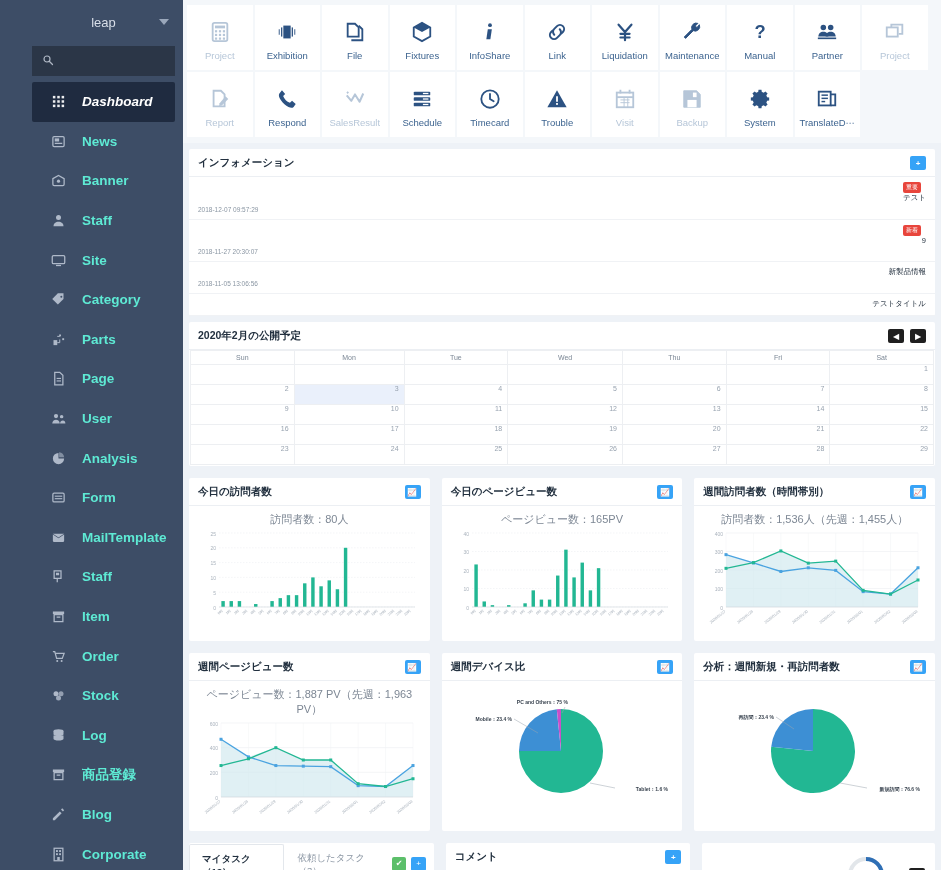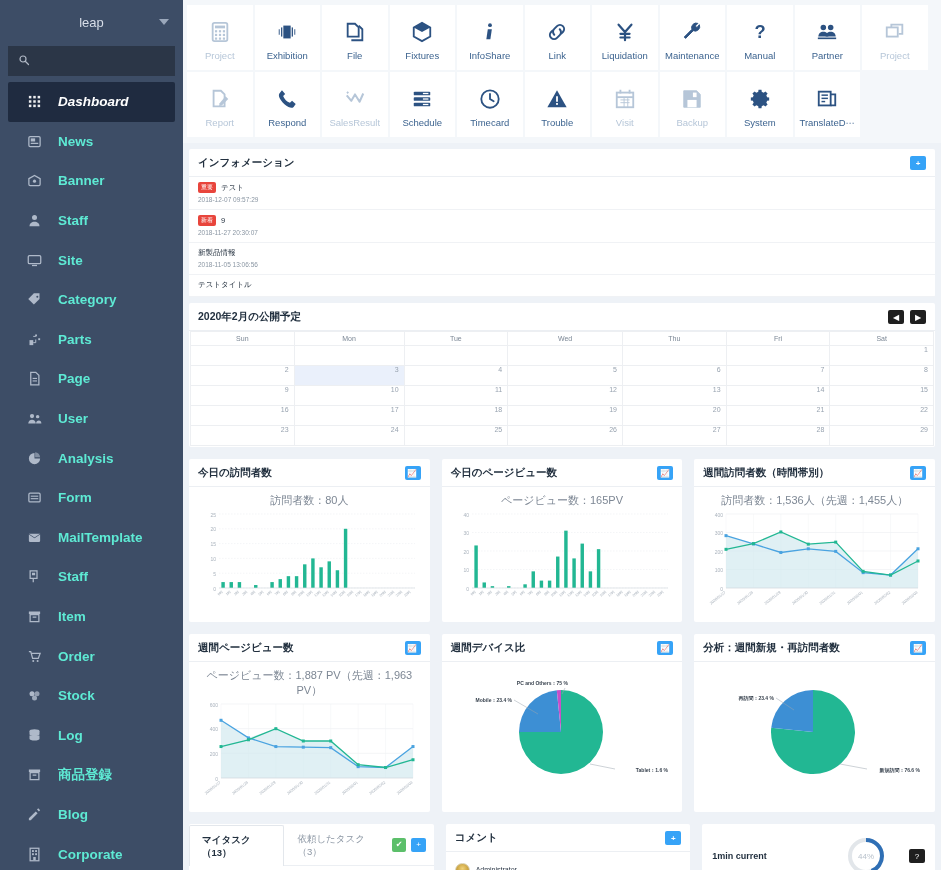--- a/index.html
+++ b/index.html
@@ -6,21 +6,21 @@
   html, body {
     width: 941px; height: 870px;
     font-family: "Liberation Sans", "DejaVu Sans", sans-serif;
     background: #eef2f7; overflow: hidden;
   }
   body { display: flex; }
 
   
   #sidebar {
     width: 183px; height: 870px; background: #3d4d66;
-    flex: 0 0 183px; overflow: hidden; position: relative;
+    flex: 0 0 183px; overflow: hidden; position: relative; padding-left: 24px;
   }
   .brand {
     height: 44px; display: flex; align-items: center; justify-content: center;
     color: #d8dee8; font-size: 13px; position: relative;
   }
   .brand .caret {
     position: absolute; right: 14px; top: 50%; transform: translateY(-50%);
     width: 0; height: 0; border-left: 5px solid transparent;
     border-right: 5px solid transparent; border-top: 6px solid #9aa7ba;
   }
@@ -84,21 +84,21 @@
     align-items: center; justify-content: center; color: #fff; font-size: 8px;
     cursor: pointer;
   }
   .mini-blue { background: #36a3f7; }
   .mini-green { background: #5cbf6a; }
   .mini-dark { background: #1f1f1f; }
 
   
   #info-card { margin: 6px 6px 0 6px; }
   .info-row { padding: 5px 9px 6px 9px; border-bottom: 1px solid #f0f2f5; }
-  .info-title { font-size: 7.5px; color: #24313f; display: flex; align-items: center; }
+  .info-title { font-size: 7.5px; color: #24313f; display: flex; align-items: flex-end; flex-direction: column; }
   .badge-red {
     background: #e8453c; color: #fff; font-size: 6px; padding: 1px 3px;
     border-radius: 2px; margin-right: 5px;
   }
   .info-date { font-size: 6.5px; color: #8a96a3; margin-top: 3px; }
 
   
   .cal-table { width: 100%; border-collapse: collapse; }
   .cal-table th {
     font-size: 7px; font-weight: normal; color: #7b8795; padding: 3px 0;

